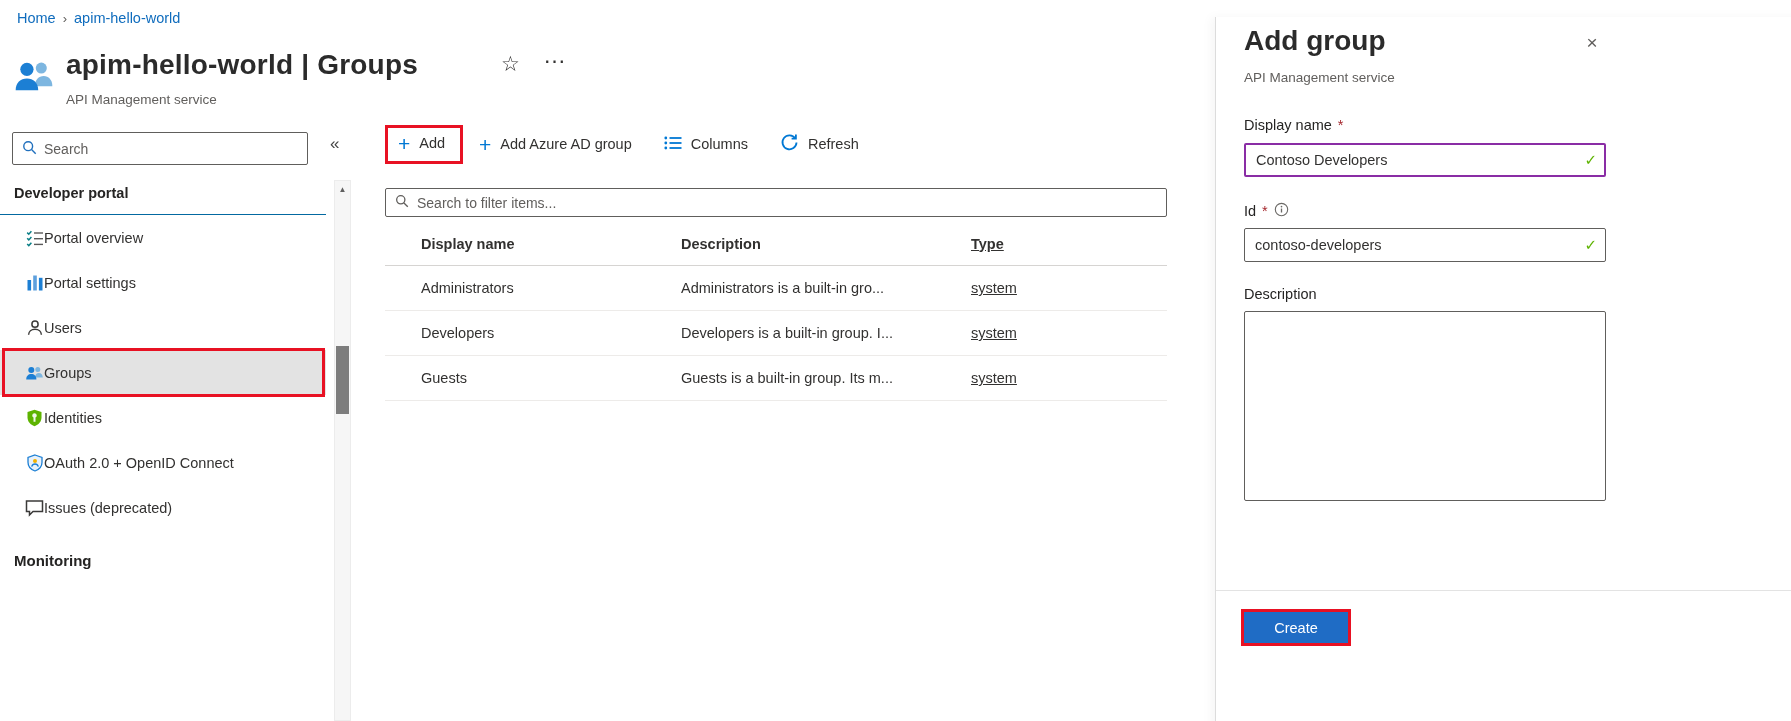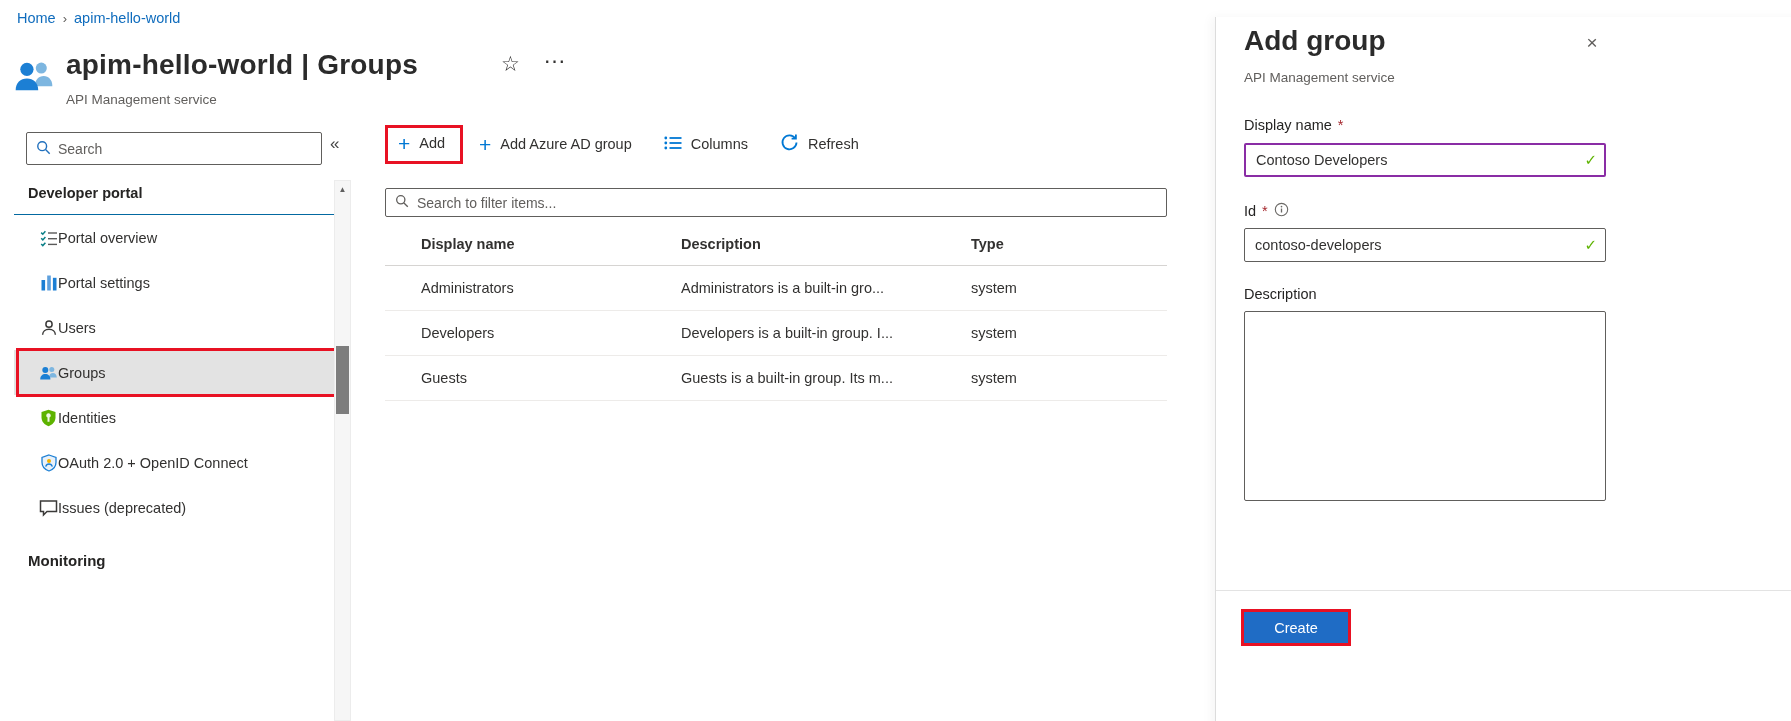--- a/index.html
+++ b/index.html
@@ -14,21 +14,21 @@
   .crumb-sep { color:#605e5c; font-size:13px; }
 
   
   .hdr-icon { position:absolute; top:56px; left:13px; }
   .page-title { position:absolute; top:49px; left:66px; font-size:28px; font-weight:700; color:#2b2b2b; letter-spacing:.2px; }
   .fav-star { position:absolute; top:52px; left:501px; font-size:21px; color:#323130; cursor:pointer; }
   .more-dots { position:absolute; top:42px; left:543px; font-size:23px; color:#323130; cursor:pointer; letter-spacing:1px; }
   .page-sub { position:absolute; top:92px; left:66px; font-size:13.5px; color:#605e5c; }
 
   
-  .sidebar { position:absolute; top:118px; left:14px; width:326px; bottom:0; background:#fff; }
+  .sidebar { position:absolute; top:118px; left:0; width:326px; bottom:0; background:#fff; }
   .search-box { margin:14px 0 0 12px; width:296px; height:33px; border:1px solid #605e5c; border-radius:2px;
                 display:flex; align-items:center; padding:0 9px; gap:7px; background:#fff; }
   .search-box input, .filter-box input { border:none; outline:none; flex:1; font:inherit; font-size:14px; color:#323130; background:transparent; }
   .search-box input::placeholder, .filter-box input::placeholder { color:#605e5c; opacity:1; }
   .nav { margin-top:20px; }
   .nav-section { font-size:14.5px; font-weight:700; padding:0 0 13px 14px; border-bottom:1px solid #0369a1; color:#252423; }
   .nav-item { position:relative; height:45px; display:flex; align-items:center; padding-left:25px; cursor:pointer; font-size:14.5px; }
   .nav-item .nicon { width:19px; height:19px; flex:0 0 19px; display:flex; align-items:center; justify-content:center; }
   .nav-item.selected { background:#e3e3e3;align-items:center; }
   .nav-item.annotated::after { content:""; position:absolute; top:-2px; bottom:-2px; left:2px; right:1px;
@@ -50,21 +50,21 @@
   .red-box-add { border:3px solid #e81123; padding:5px 15px 7px 10px; margin-right:16px; }
   .tb-gap { margin-right:32px; }
   .filter-box { margin-top:18px; width:100%; height:29px; border:1px solid #605e5c; border-radius:2px;
                 display:flex; align-items:center; gap:8px; padding:0 9px; }
   .grid { margin-top:5px; }
   .grid-row { display:flex; align-items:center; height:45px; border-bottom:1px solid #edebe9; font-size:14.5px; color:#323130; }
   .grid-head { font-weight:700; height:44px; border-bottom:1px solid #d6d4d2; }
   .grid-row.body { cursor:pointer; }
   .c1 { width:296px; padding-left:36px; }
   .c2 { width:290px; }
-  .c3 { flex:1; }
+  .c3 { flex:1;text-decoration:underline; }
 
   
   .panel { position:absolute; top:17px; left:1167px; width:624px; height:721px; background:#fff;
            border-left:1px solid #dcdcdc; box-shadow:-4px 0 10px rgba(0,0,0,.04);margin-left:48px; }
   .panel-title { position:absolute; top:8px; left:28px; font-size:28px; font-weight:700; color:#2b2b2b; }
   .panel-close { position:absolute; top:14px; left:364px; width:24px; height:24px; text-align:center; line-height:24px;
                  font-size:19px; color:#605e5c; cursor:pointer; }
   .panel-sub { position:absolute; top:53px; left:28px; font-size:13.5px; color:#605e5c; }
   .flabel { position:absolute; left:28px; font-size:14.5px; color:#252423; display:flex; align-items:center; gap:6px; }
   .req { color:#a4262c; }

